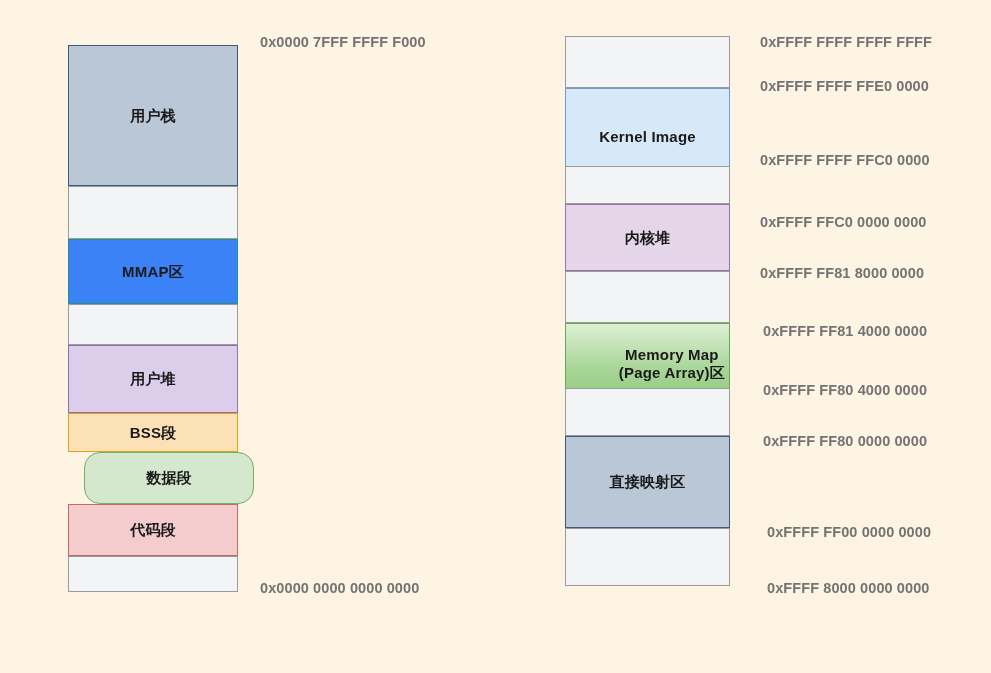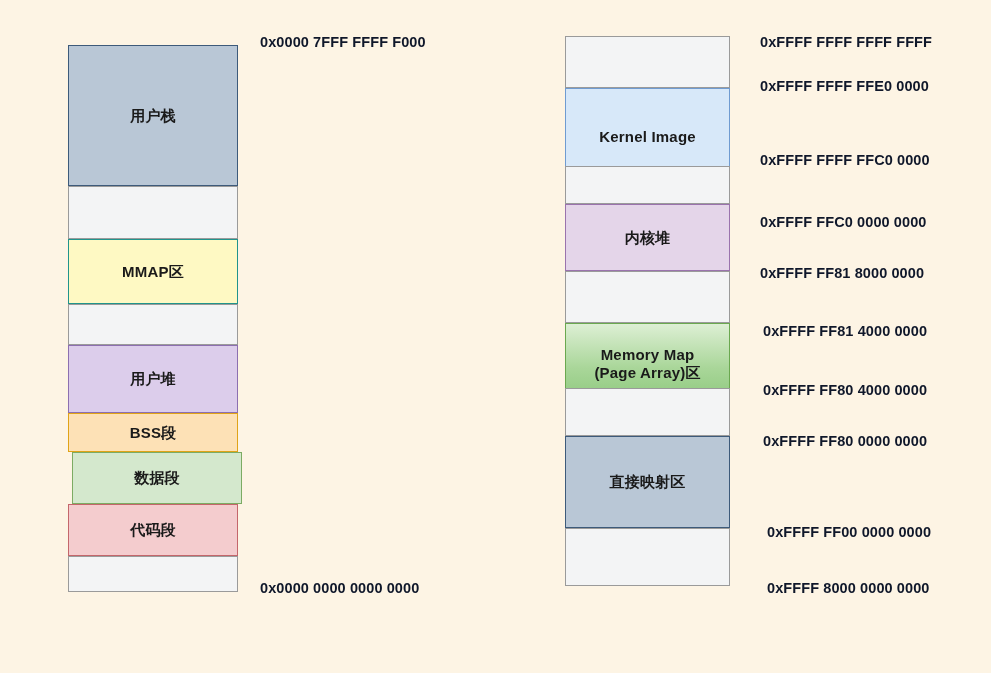--- a/index.html
+++ b/index.html
@@ -44,21 +44,21 @@
     background: #f3f4f5;
     border: 1px solid #9a9a9a;
   }
 
   .mem-block.stack {
     background: #b9c7d6;
     border: 1px solid #3d5a7a;
   }
 
   .mem-block.mmap {
-    background: #fef9c3;
+    background: #3b82f6;
     border: 1px solid #20948c;
   }
 
   .mem-block.heap {
     background: #dccdeb;
     border: 1px solid #8c6fb0;
   }
 
   .mem-block.bss {
     background: #fde1b6;
@@ -99,21 +99,21 @@
     padding: 0 4px;
     white-space: pre-line;
   }
 
   
   .addr {
     position: absolute;
     font-family: "Liberation Sans", "DejaVu Sans", sans-serif;
     font-size: 14.5px;
     font-weight: bold;
-    color: #0f172a;
+    color: #737373;
     white-space: nowrap;
     letter-spacing: 0.1px;
   }
 
   
   .caption {
     position: absolute;
     font-size: 19px;
     font-weight: bold;
     color: #111111;
@@ -134,40 +134,40 @@
       <div class="mem-block mmap" style="position: absolute; left: 0px; width: 170px; top: 239px; height: 65px;">
         <span class="block-label">MMAP区</span>
       </div>
       <div class="mem-block gap" style="position: absolute; left: 0px; width: 170px; top: 304px; height: 41px;"></div>
       <div class="mem-block heap" style="position: absolute; left: 0px; width: 170px; top: 345px; height: 68px; text-align: center;">
         <span class="block-label">用户堆</span>
       </div>
       <div class="mem-block bss" style="position: absolute; left: 0px; width: 170px; top: 413px; height: 39px;">
         <span class="block-label">BSS段</span>
       </div>
-      <div class="mem-block dataseg" style="position: absolute; left: 4px; width: 170px; top: 452px; height: 52px;">
+      <div class="mem-block dataseg" style="position: absolute; left: 16px; width: 170px; top: 452px; height: 52px; border-radius: 16px;">
         <span class="block-label">数据段</span>
       </div>
       <div class="mem-block textseg" style="position: absolute; left: 0px; width: 170px; top: 504px; height: 52px;">
         <span class="block-label">代码段</span>
       </div>
       <div class="mem-block gap" style="position: absolute; left: 0px; width: 170px; top: 556px; height: 36px;"></div>
     </div>
 
   <div class="mem-column" id="kernel-column" style="left: 565px; width: 165px; top: 0px;">
       <div class="mem-block gap" style="position: absolute; left: 0px; width: 165px; top: 36px; height: 52px;"></div>
       <div class="mem-block kimage" style="position: absolute; left: 0px; width: 165px; top: 88px; height: 97px;">
         <span class="block-label">Kernel Image</span>
       </div>
       <div class="mem-block gap" style="position: absolute; left: 0px; width: 165px; top: 166px; height: 38px;"></div>
       <div class="mem-block kheap" style="position: absolute; left: 0px; width: 165px; top: 204px; height: 67px;">
         <span class="block-label">内核堆</span>
       </div>
       <div class="mem-block gap" style="position: absolute; left: 0px; width: 165px; top: 271px; height: 52px;"></div>
-      <div class="mem-block memmap" style="position: absolute; left: 0px; width: 165px; top: 323px; height: 82px;">
+      <div class="mem-block memmap" style="position: absolute; left: 0px; width: 165px; top: 323px; height: 82px; justify-content: flex-end;">
         <span class="block-label">Memory Map
 (Page Array)区</span>
       </div>
       <div class="mem-block gap" style="position: absolute; left: 0px; width: 165px; top: 388px; height: 48px;"></div>
       <div class="mem-block directmap" style="position: absolute; left: 0px; width: 165px; top: 436px; height: 92px;">
         <span class="block-label">直接映射区</span>
       </div>
       <div class="mem-block gap" style="position: absolute; left: 0px; width: 165px; top: 528px; height: 58px;"></div>
     </div>
 

